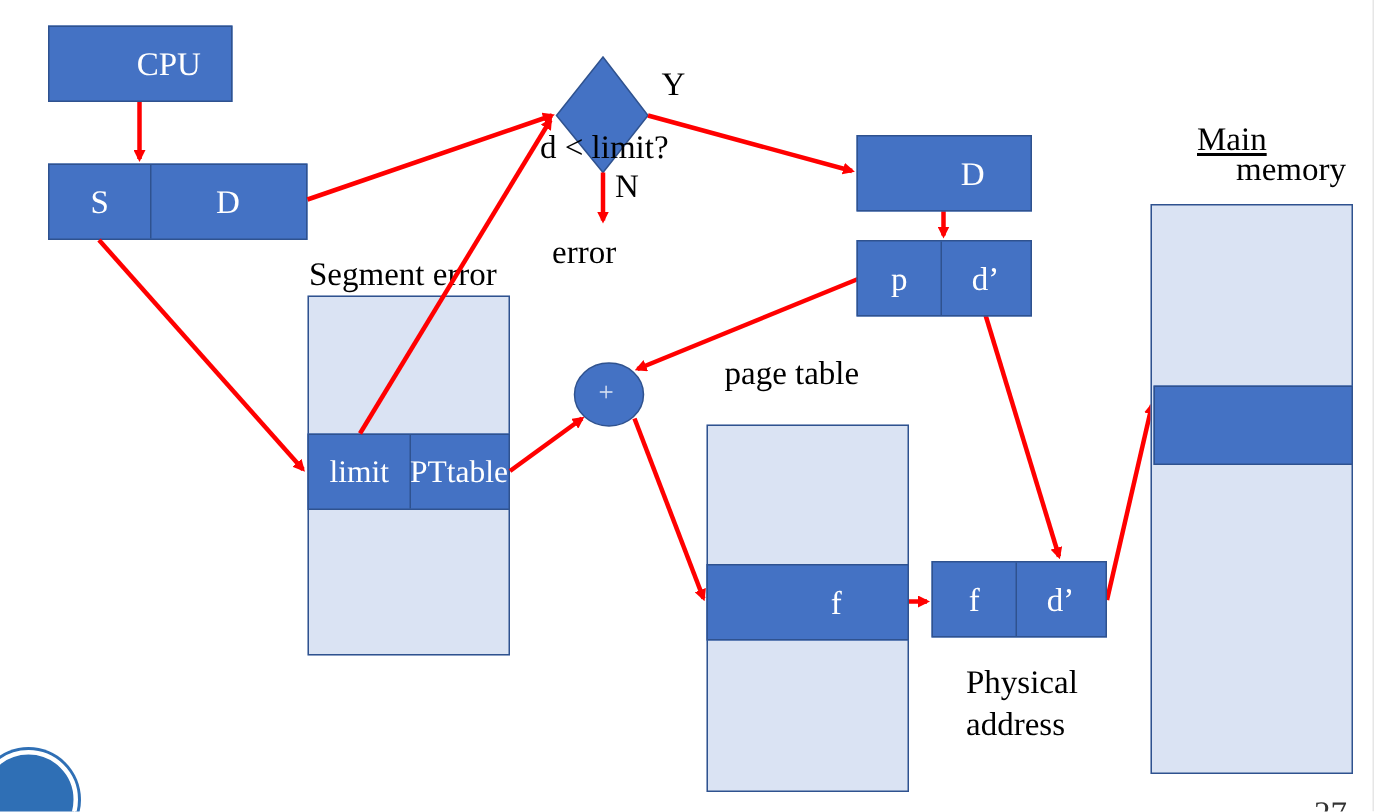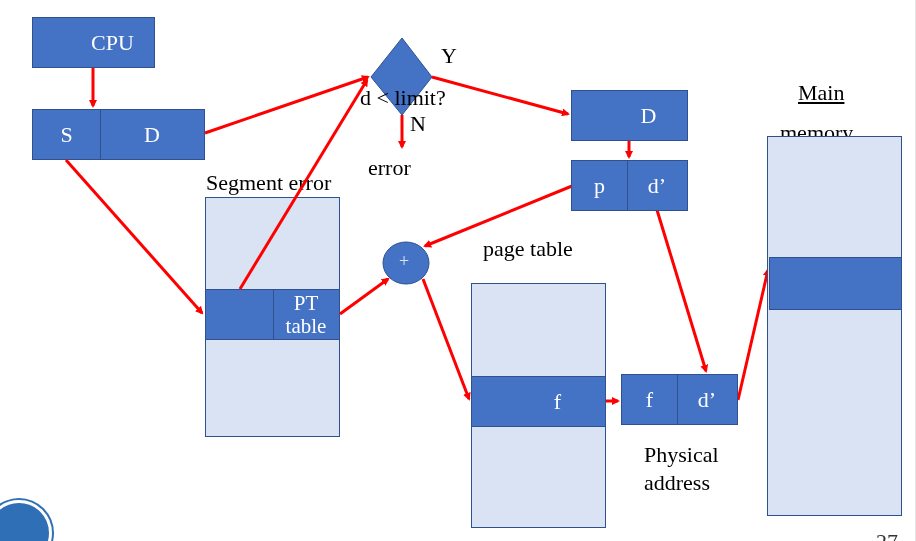--- a/index.html
+++ b/index.html
@@ -27,22 +27,25 @@
   </div>
   <div class="split" style="left:67px;"></div>
   <div class="cell" style="left:67px;right:0;">
     <span>D</span>
   </div>
 </div>
 
 <div class="label" style="left:206px;top:170px;">Segment error</div>
 <div class="table" style="left:205px;top:197px;width:135px;height:240px;"></div>
 <div class="box" style="left:205px;top:289px;width:135px;height:51px;font-size:21px;">
+  <div class="cell" style="left:0;width:67px;">
+    <span>limit</span>
+  </div>
   <div class="split" style="left:67px;"></div>
-  <div class="cell" style="left:67px;right:0;flex-direction:column;">
+  <div class="cell" style="left:67px;right:0;flex-direction:row;">
     <span>PT</span>
     <span>table</span>
   </div>
 </div>
 
 <svg class="arrows" width="916" height="541">
   <defs>
     <marker id="ah" markerWidth="8" markerHeight="8" refX="6" refY="4" orient="auto" markerUnits="userSpaceOnUse">
       <path d="M0,0 L8,4 L0,8 z" fill="#ff0000"></path>
     </marker>
@@ -98,19 +101,19 @@
   </div>
   <div class="split" style="left:55px;"></div>
   <div class="cell" style="left:55px;right:0;">
     <span>d’</span>
   </div>
 </div>
 <div class="label" style="left:644px;top:442px;">Physical</div>
 <div class="label" style="left:644px;top:470px;">address</div>
 
 <div class="label" style="left:798px;top:80px;text-decoration:underline;">Main</div>
-<div class="label" style="left:780px;top:100px;margin-top:20px;">memory</div>
+<div class="label" style="left:824px;top:100px;">memory</div>
 <div class="table" style="left:767px;top:136px;width:135px;height:380px;"></div>
 <div class="box" style="left:769px;top:257px;width:133px;height:53px;"></div>
 
 <div class="logo"></div>
 <div class="page-num">27</div>
 <div class="divider-right"></div>
 
 </body></html>

